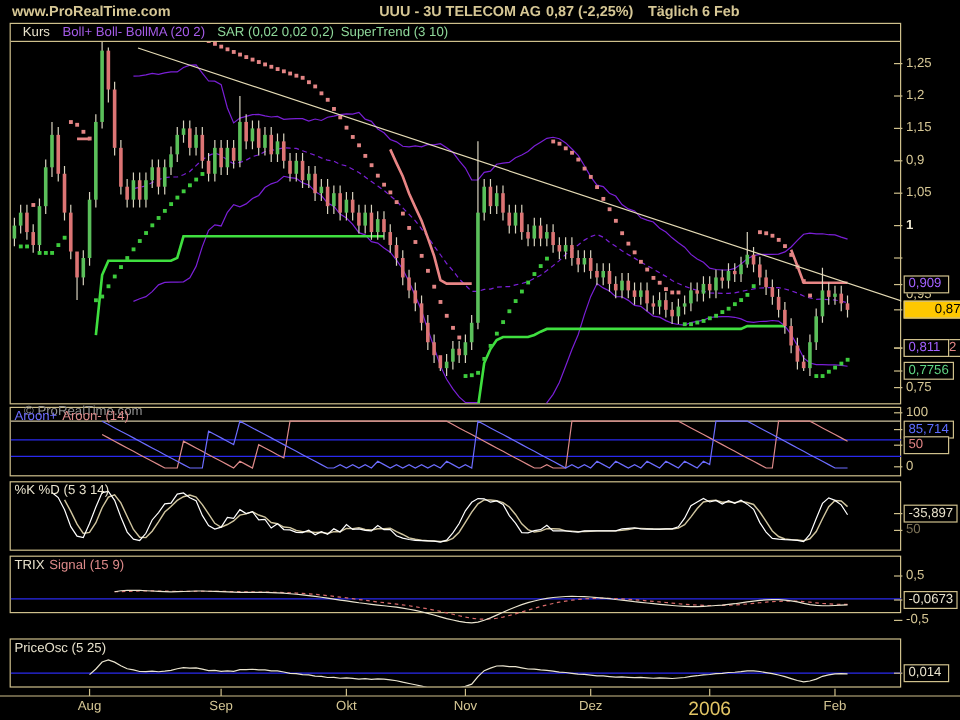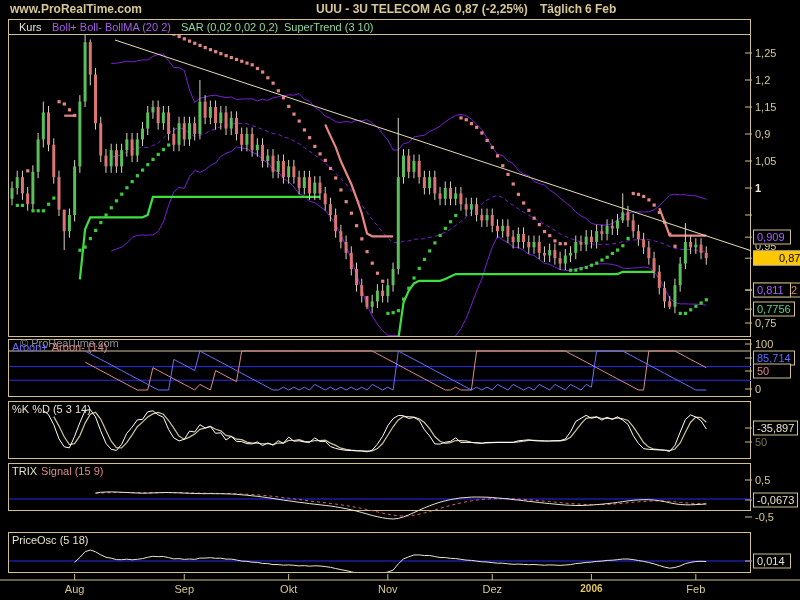--- a/index.html
+++ b/index.html
@@ -31,21 +31,21 @@
   .abox{position:absolute;left:753px;font-size:11px;line-height:13px;padding:0 3px;background:#000;
         border:1px solid #cfc08c;transform:translateY(-50%);white-space:nowrap;z-index:9;min-width:30px;}
   .abox.purple{color:#a361ff;}
   .abox.green{color:#5fd584;}
   .abox.blue{color:#5d6dff;}
   .abox.salmon{color:#e08484;}
   .abox.light{color:#e8e2cc;}
   .abox.last{background:#fec800;color:#000;border-color:#cfc08c;z-index:10;padding-left:25px;}
   .abox.sliver{color:#e08484;width:40px;text-align:right;z-index:8;}
   .mlabel{position:absolute;font-size:11px;color:#d6c795;transform:translateX(-50%);top:583px;white-space:nowrap;}
-  .mlabel.bold{font-weight:700;font-size:10px;color:#e2c565;}
+  .mlabel.bold{font-weight:400;font-size:16px;color:#e2c565;}
 </style>
 </head>
 <body>
 
 <div id="screen">
 
   <div id="top-bar">
     <span id="brand">www.ProRealTime.com</span>
     <span id="symbol-title">UUU - 3U TELECOM AG</span>
     <span id="quote">0,87 (-2,25%)</span>
@@ -66,21 +66,21 @@
   <div id="aroon-panel" class="panel">
     <div class="panel-title"><span style="color: rgb(109, 109, 255);">Aroon+</span><span style="color: rgb(221, 138, 138);">Aroon- (14)</span></div>
   </div>
   <div id="stoch-panel" class="panel">
     <div class="panel-title"><span style="color: rgb(232, 226, 204);">%K %D (5 3 14)</span></div>
   </div>
   <div id="trix-panel" class="panel">
     <div class="panel-title"><span style="color: rgb(232, 226, 204);">TRIX</span><span style="color: rgb(221, 138, 138);">Signal (15 9)</span></div>
   </div>
   <div id="posc-panel" class="panel">
-    <div class="panel-title"><span style="color: rgb(232, 226, 204);">PriceOsc (5 18)</span></div>
+    <div class="panel-title"><span style="color: rgb(232, 226, 204);">PriceOsc (5 25)</span></div>
   </div>
 
   <svg id="chart-svg" width="800" height="600">
       <defs>
         <clipPath id="cpMain">
           <rect x="9" y="35" width="742" height="301"></rect>
         </clipPath>
         <clipPath id="cpAroon">
           <rect x="9" y="340" width="742" height="56"></rect>
         </clipPath>

